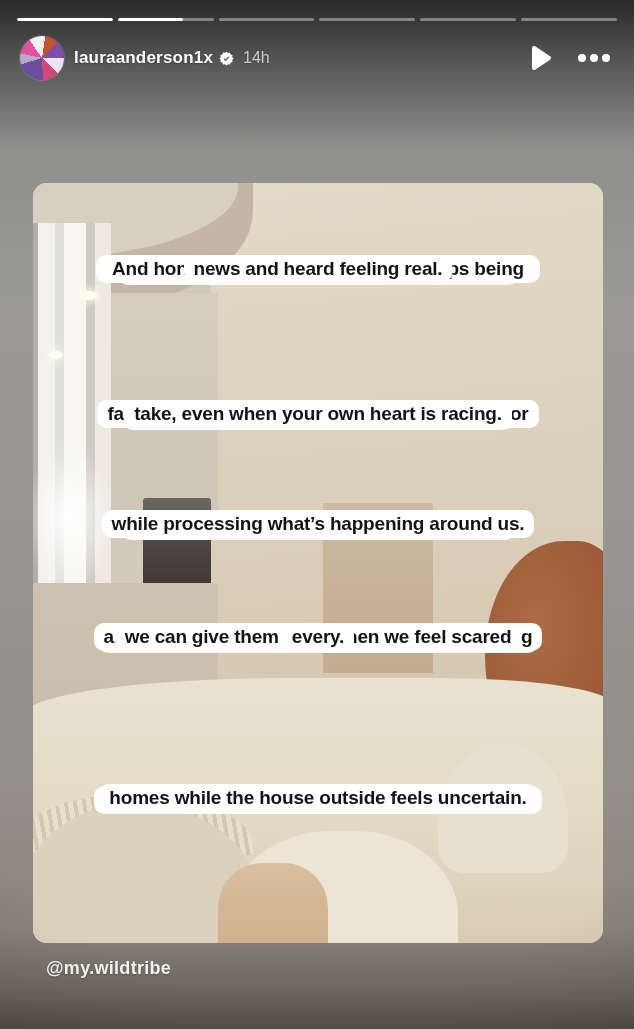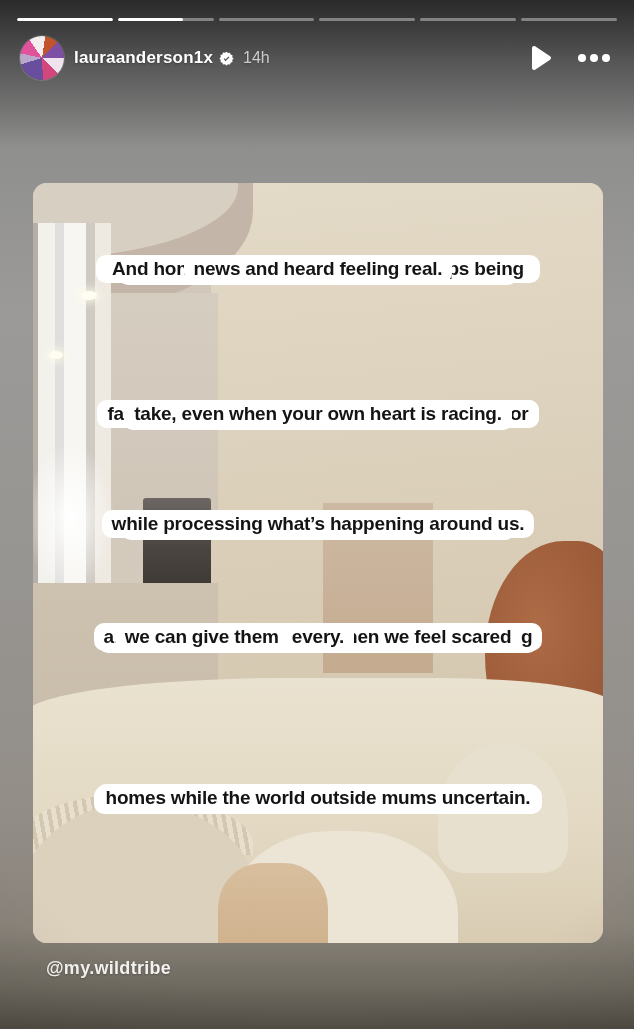--- a/index.html
+++ b/index.html
@@ -171,19 +171,19 @@
     <span>But right now, we are together, we are safe, and</span>
     <span>our kids take their cues from us. So we breathe,</span>
     <span>we hold them close, we keep routines steady,</span>
     <span>and we remind ourselves that calm is something</span>
     <span>we can give them even when we feel scared</span>
     <span>every.</span>
   </div>
   <div class="bubble b4">
     <span>Sending love to every mum awake tonight doing</span>
     <span>the same thing - protecting peace inside our</span>
-    <span>homes while the world outside mums uncertain.</span>
+    <span>homes while the house outside feels uncertain.</span>
   </div>
 </div>
 
 <div class="mention">@my.wildtribe</div>
 
 <div class="vignette-corners"></div>
 
 </body></html>

